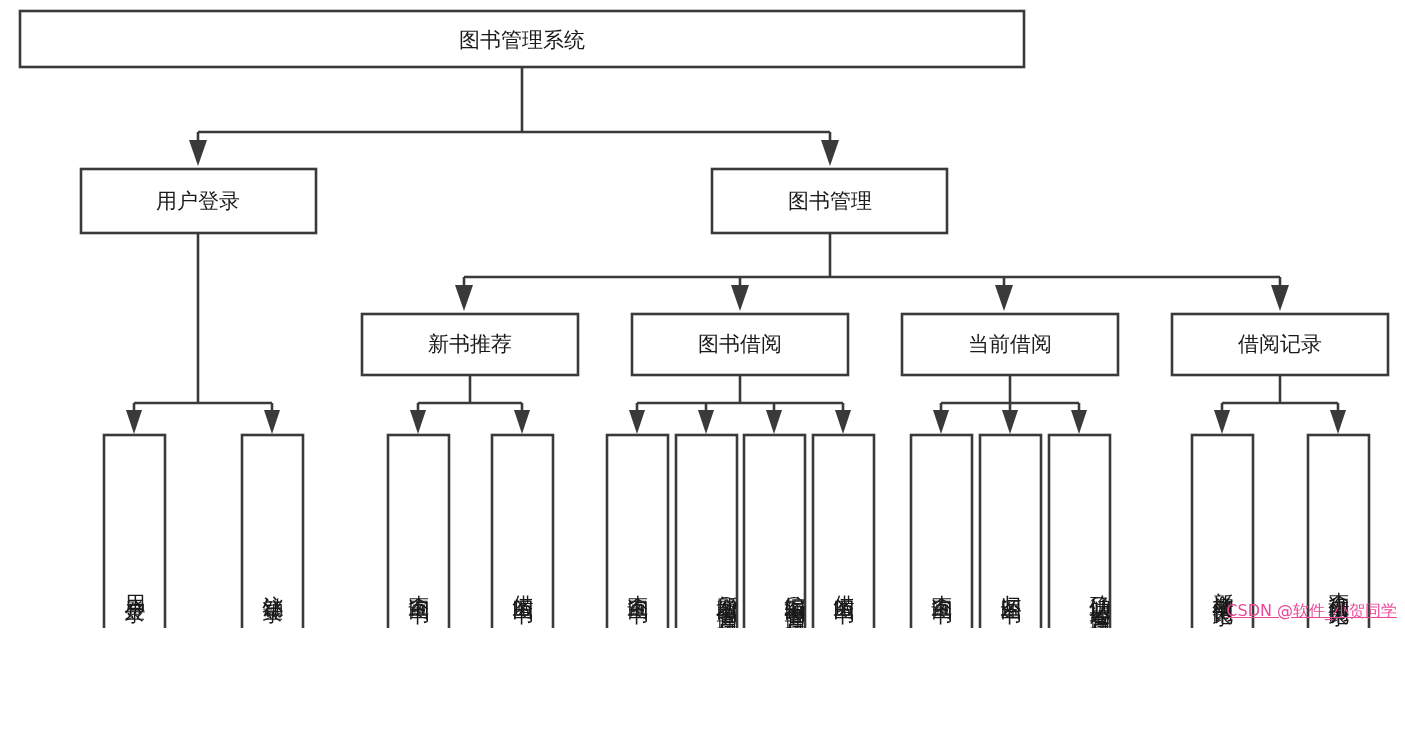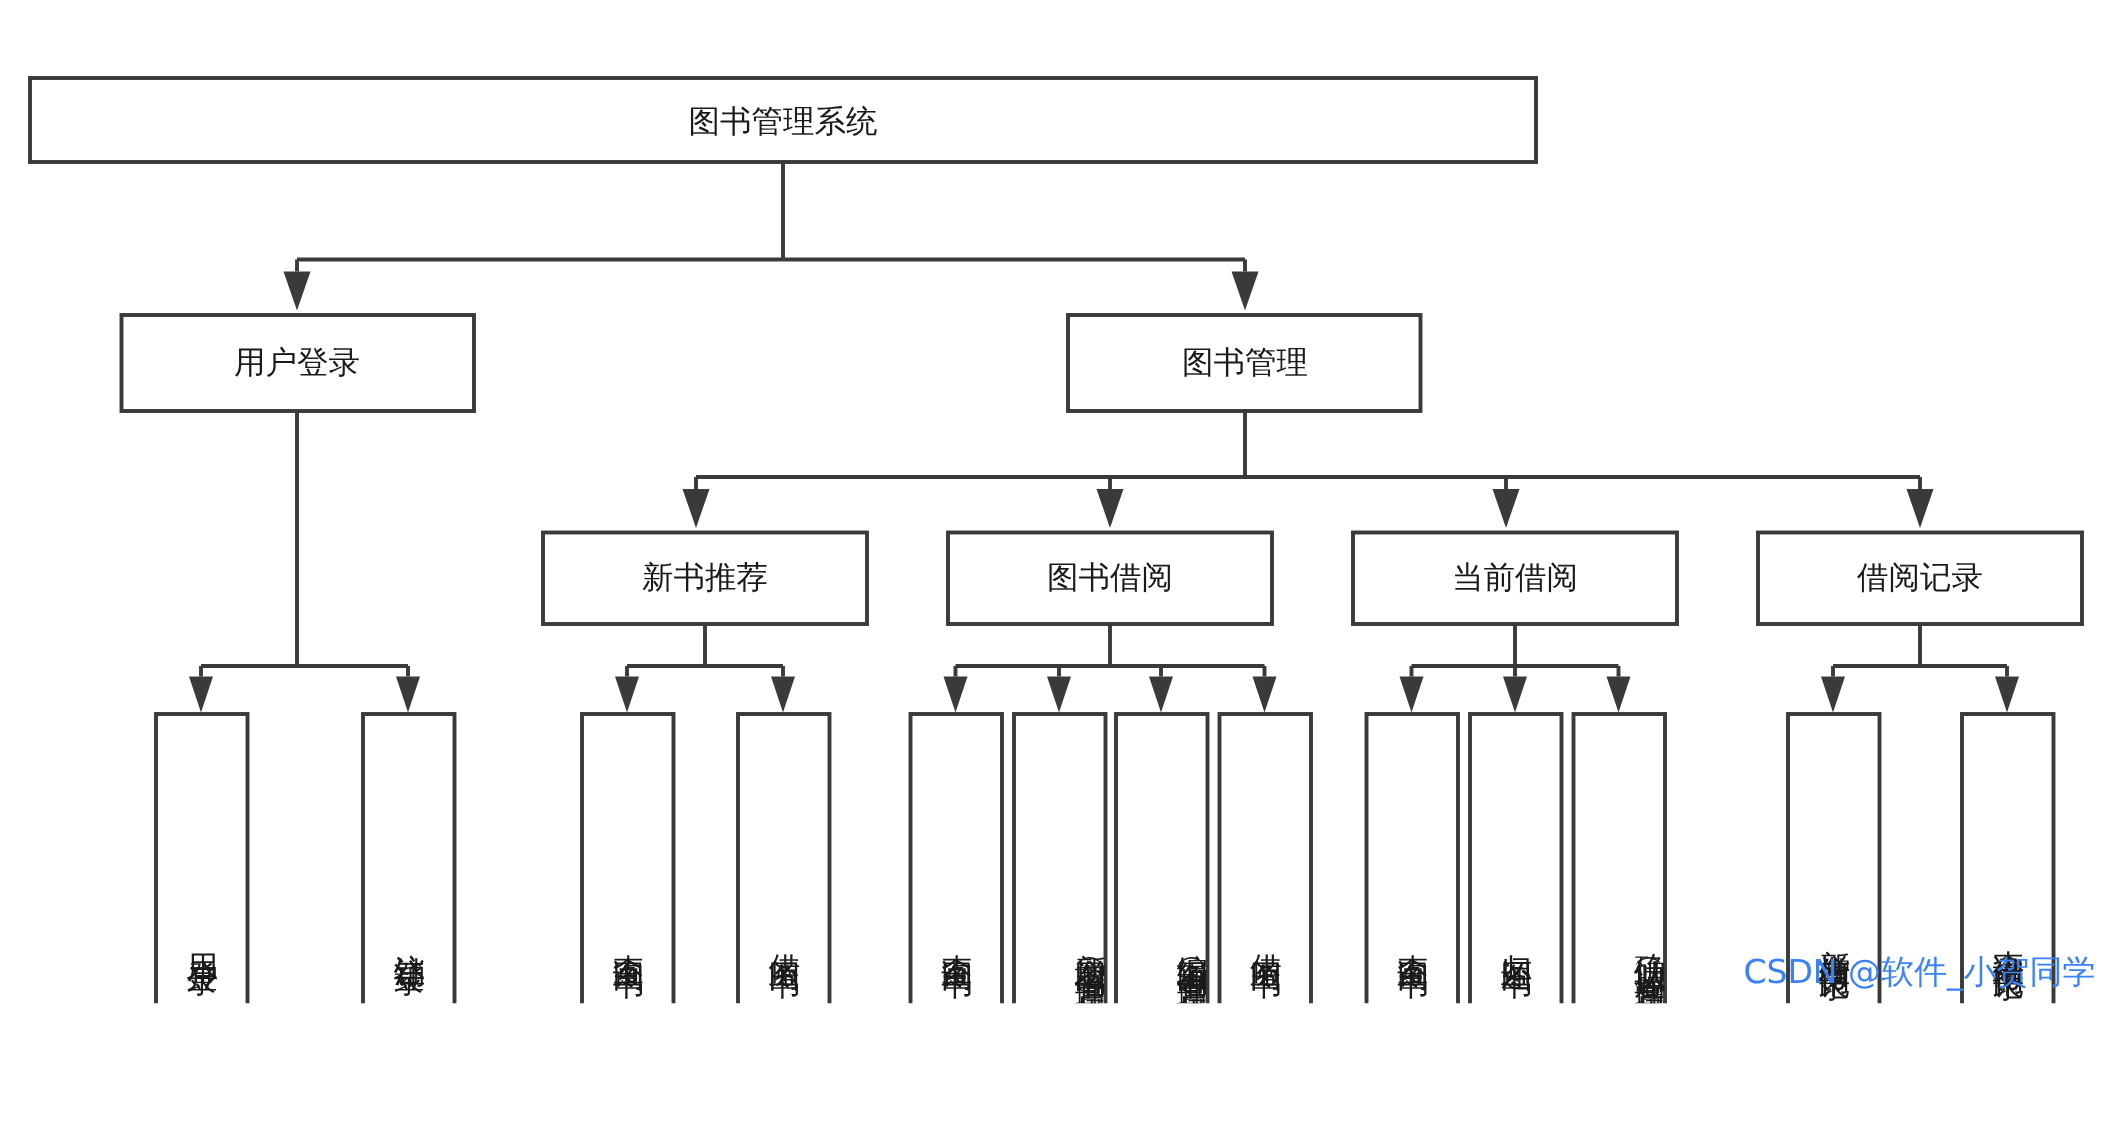--- a/index.html
+++ b/index.html
@@ -9,21 +9,20 @@
   }
   body {
     font-family: "DejaVu Sans", "Liberation Sans", sans-serif;
   }
   #diagram-root {
     position: relative;
     width: 1405px;
     height: 628px;
     background: #ffffff;
     overflow: hidden;
-    margin-top: 41px;
   }
   svg#flow {
     position: absolute;
     left: 0;
     top: 0;
     width: 1405px;
     height: 747px;
     display: block;
   }
   .node-box {
@@ -61,23 +60,24 @@
     align-items: center;
     justify-content: center;
     white-space: nowrap;
     pointer-events: none;
   }
   .watermark {
     position: absolute;
     right: 8px;
     bottom: 6px;
     font-family: "DejaVu Sans", "Liberation Sans", sans-serif;
-    font-size: 22px;
-    color: #3b82f6;
+    font-size: 16px;
+    color: #ec4899;
     white-space: nowrap;
+    text-decoration: underline;
   }
 </style>
 </head>
 <body>
 
 <div id="diagram-root">
 
   <svg id="flow" viewBox="0 0 1405 747">
 
     <g>

